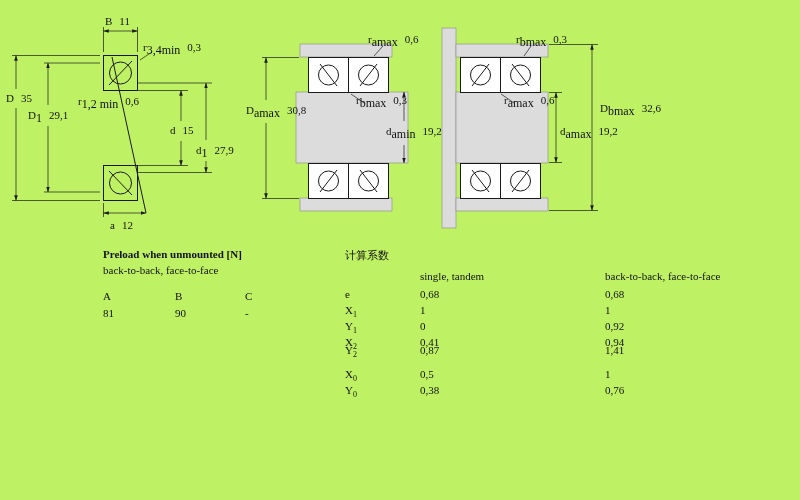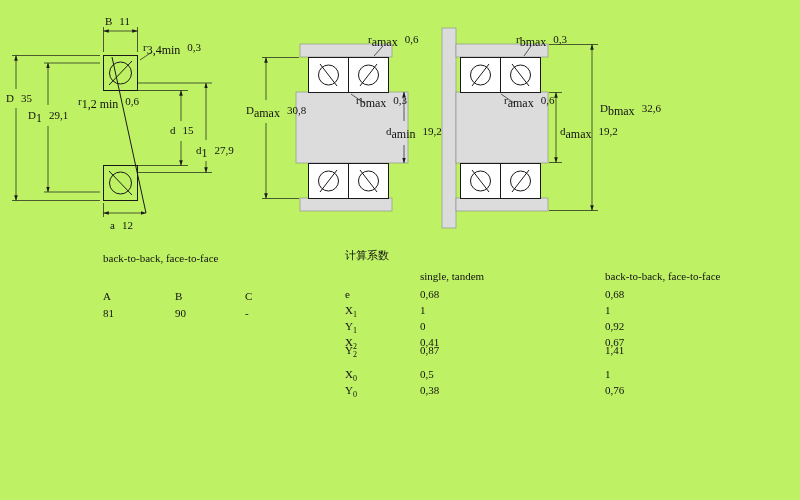--- a/index.html
+++ b/index.html
@@ -185,20 +185,21 @@
     <span>r</span><sub>amax</sub><span class="v">0,6</span>
   </div>
   <div class="lbl" style="left:600px;top:102px">
     <span>D</span><sub>bmax</sub><span class="v">32,6</span>
   </div>
   <div class="lbl" style="left:560px;top:125px">
     <span>d</span><sub>amax</sub><span class="v">19,2</span>
   </div>
 
   <div class="preload">
+    <div class="pt-title">Preload when unmounted [N]</div>
     <div class="pt-sub">back-to-back, face-to-face</div>
     <div class="pt-head">
       <span class="pt-c0">A</span>
       <span class="pt-c1">B</span>
       <span class="pt-c2">C</span>
     </div>
     <div class="pt-vals">
       <span class="pt-c0">81</span>
       <span class="pt-c1">90</span>
       <span class="pt-c2">-</span>
@@ -223,21 +224,21 @@
       <span class="fv2">1</span>
     </div>
     <div class="frow" style="top:72px">
       <span class="fl"><span>Y</span><sub>1</sub></span>
       <span class="fv1">0</span>
       <span class="fv2">0,92</span>
     </div>
     <div class="frow" style="top:88px">
       <span class="fl"><span>X</span><sub>2</sub></span>
       <span class="fv1">0,41</span>
-      <span class="fv2">0,67</span>
+      <span class="fv2">0,94</span>
     </div>
     <div class="frow" style="top:96px">
       <span class="fl"><span>Y</span><sub>2</sub></span>
       <span class="fv1">0,87</span>
       <span class="fv2">1,41</span>
     </div>
     <div class="frow" style="top:120px">
       <span class="fl"><span>X</span><sub>0</sub></span>
       <span class="fv1">0,5</span>
       <span class="fv2">1</span>

